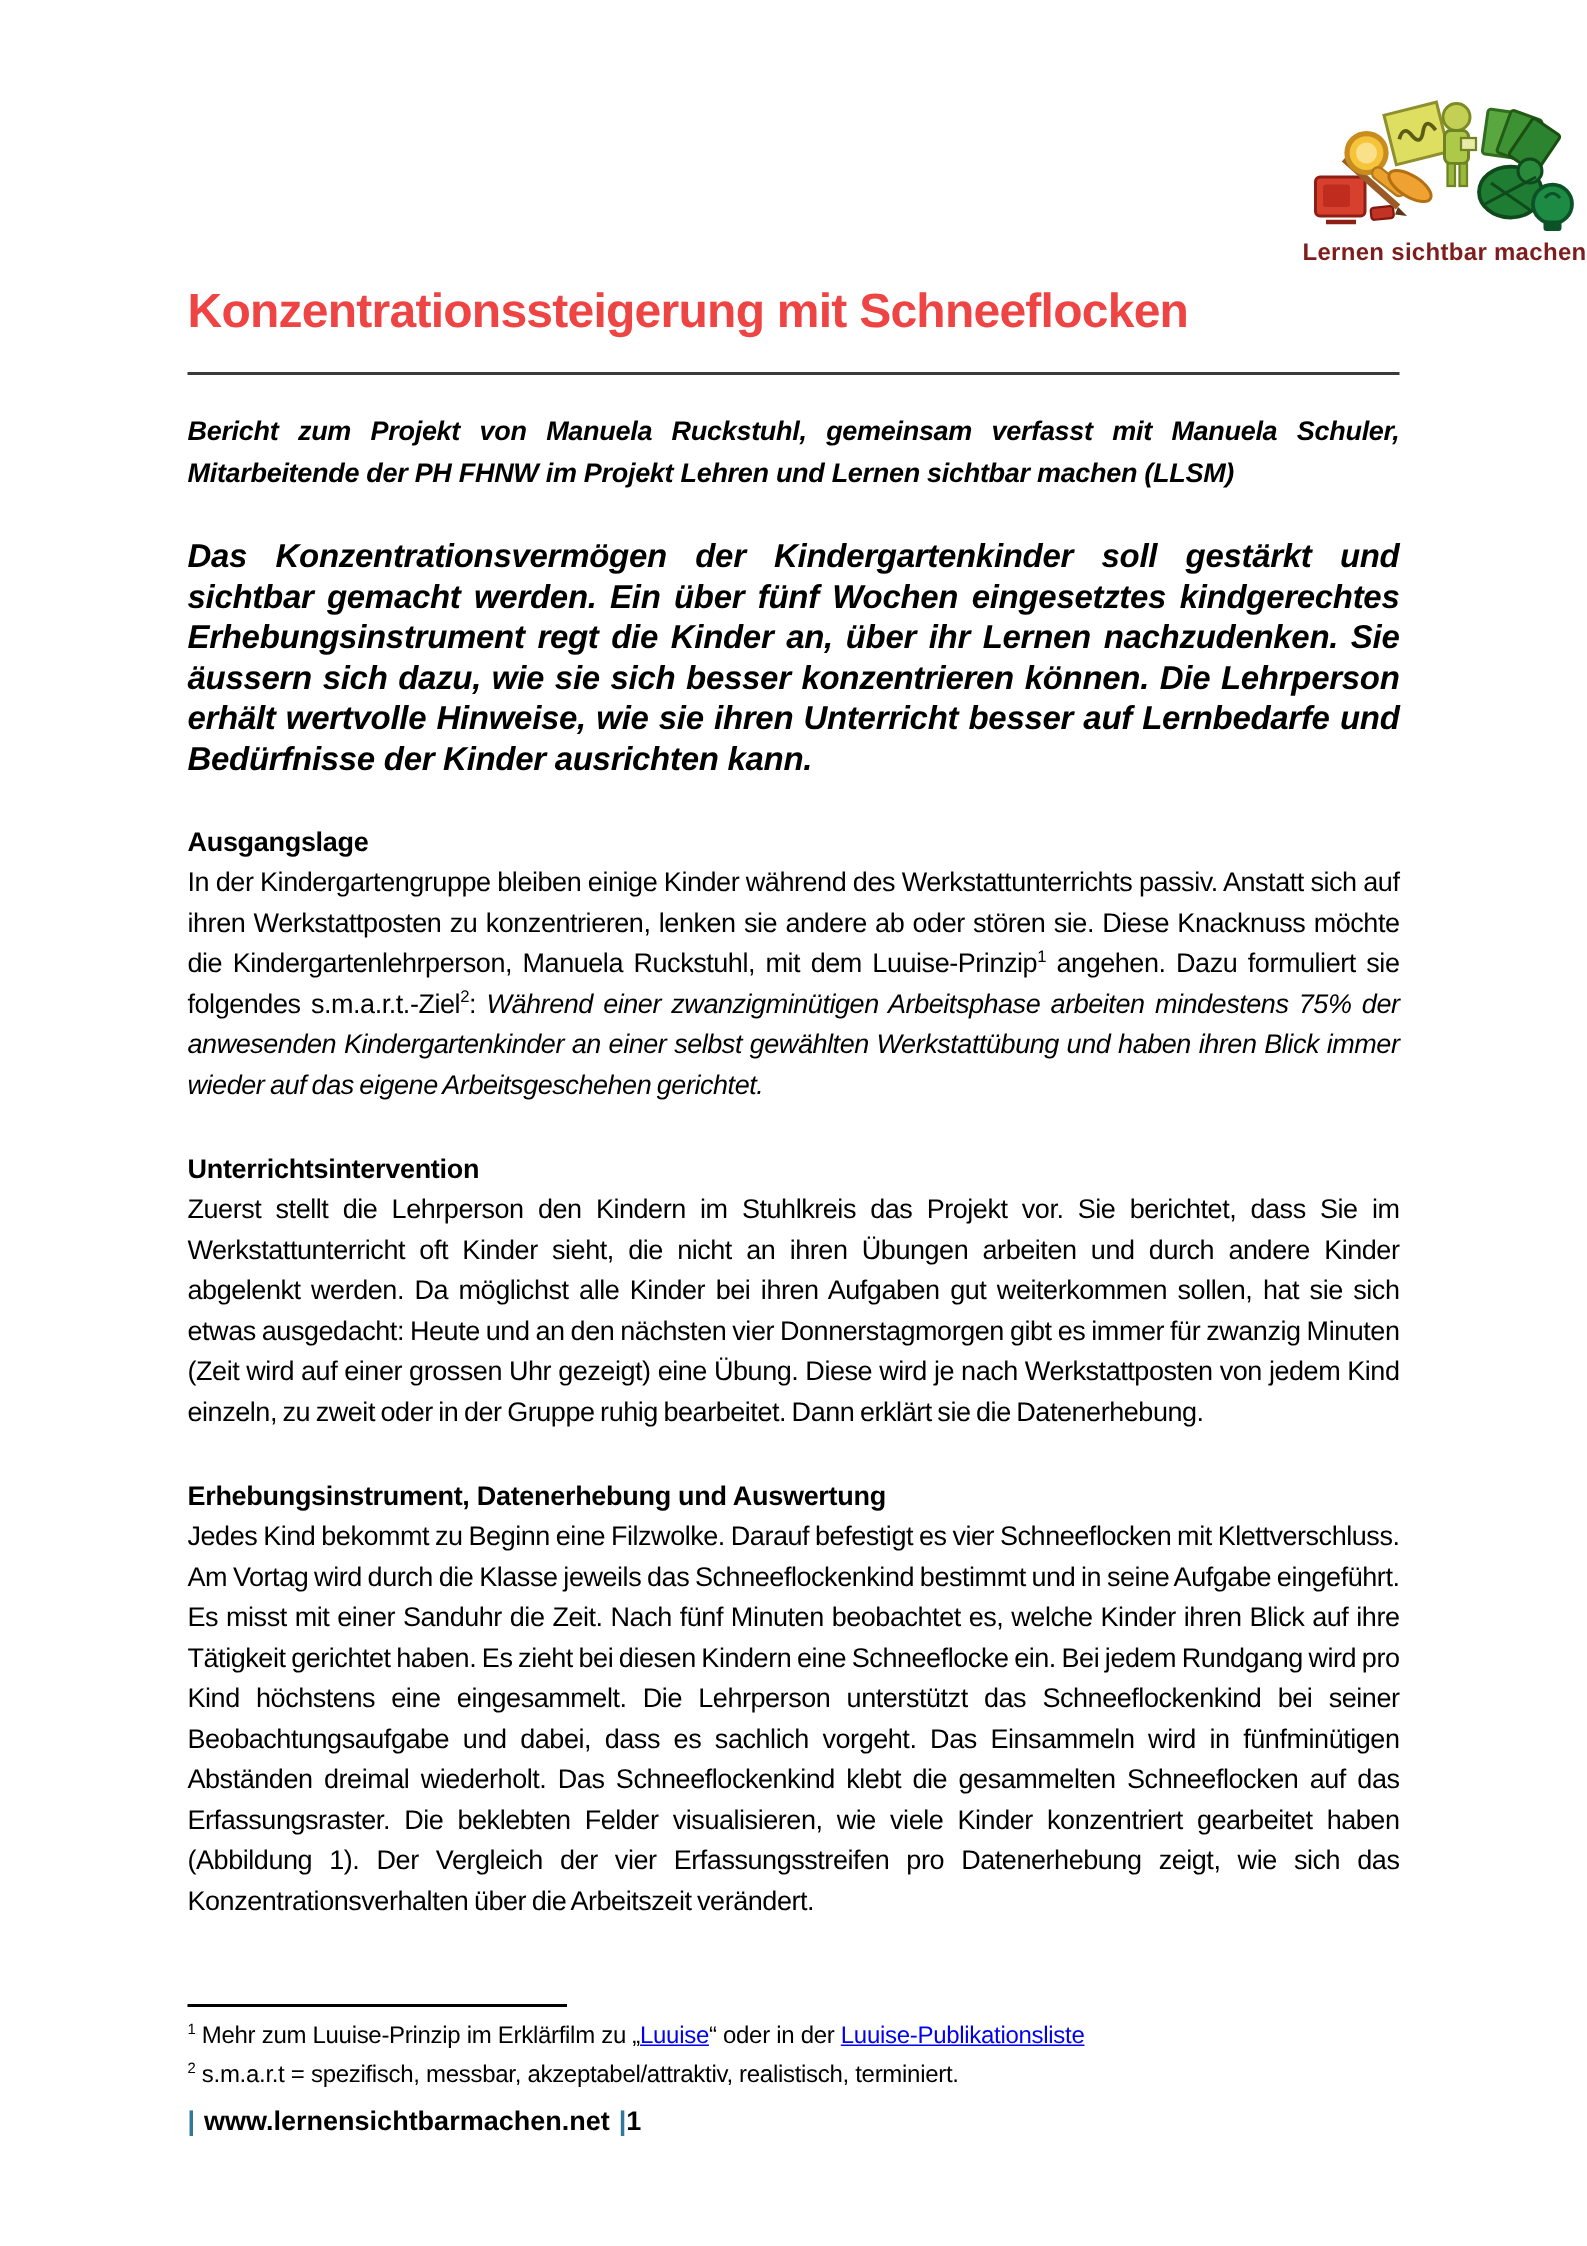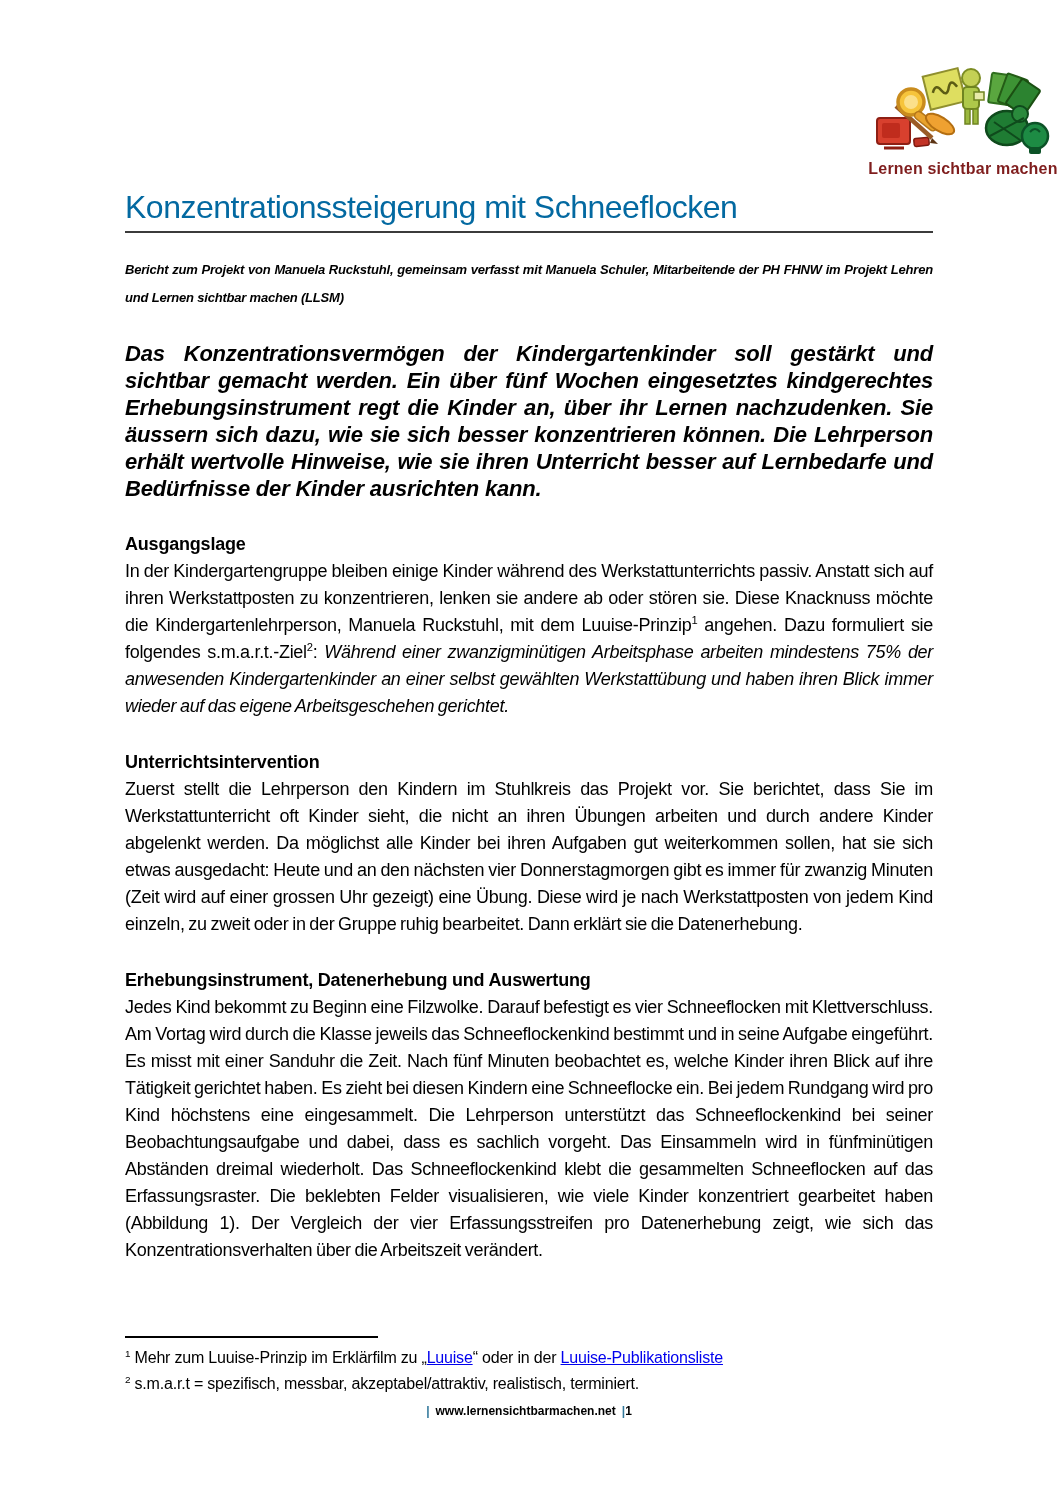--- a/index.html
+++ b/index.html
@@ -20,28 +20,28 @@
   .logo-caption {
     font-size:16px; font-weight:bold; color:#7f1d1d;
     margin-top:2px; letter-spacing:0.2px; white-space:nowrap;
   }
 
   
   .doc-title {
     padding-top:190px;
   }
   .doc-title h1 {
-    font-size:32px; font-weight:normal; color:#0369a1;
+    font-size:32px; font-weight:bold; color:#ef4444;
     letter-spacing:-0.5px; line-height:1.1;
-    border-bottom:2px solid #3b3b3b; padding-bottom:6px;
+    border-bottom:2px solid #3b3b3b; padding-bottom:23px;
   }
 
   
   .byline {
-    margin-top:23px; font-size:13px; font-weight:bold; font-style:italic;
+    margin-top:23px; font-size:18px; font-weight:bold; font-style:italic;
     line-height:28px; text-align:justify; letter-spacing:-0.2px;
   }
   .lead {
     margin-top:28px; font-size:22px; font-weight:bold; font-style:italic;
     line-height:27px; text-align:justify; letter-spacing:-0.2px;
   }
 
   
   .section { margin-top:29px; }
   .section.first { }
@@ -57,22 +57,22 @@
   .bottom-block { position:absolute; left:125px; width:808px; top:1336px; }
   .fn-rule { width:253px; border-top:2px solid #000; margin-bottom:7px; }
   .footnote { font-size:16px; line-height:26px; letter-spacing:-0.2px; }
   .footnote a {
     color:#0000ee; text-decoration:underline; cursor:pointer;
   }
 
   
   .page-footer {
     position:absolute; left:125px; width:808px; top:1404px;
-    display:flex; justify-content:center; align-items:baseline;
-    font-size:12px; font-weight:bold;
+    display:flex; justify-content:flex-start; align-items:baseline;
+    font-size:18px; font-weight:bold;
   }
   .footer-pipe { color:#31789b; font-weight:bold; }
   .footer-url { color:#000; margin:0 6px; }
   .footer-page { color:#000; }
 </style>
 </head>
 <body>
 
 <div class="logo-box">
   <svg class="logo-art" width="178" height="92" viewBox="0 0 178 92" xmlns="http://www.w3.org/2000/svg">

